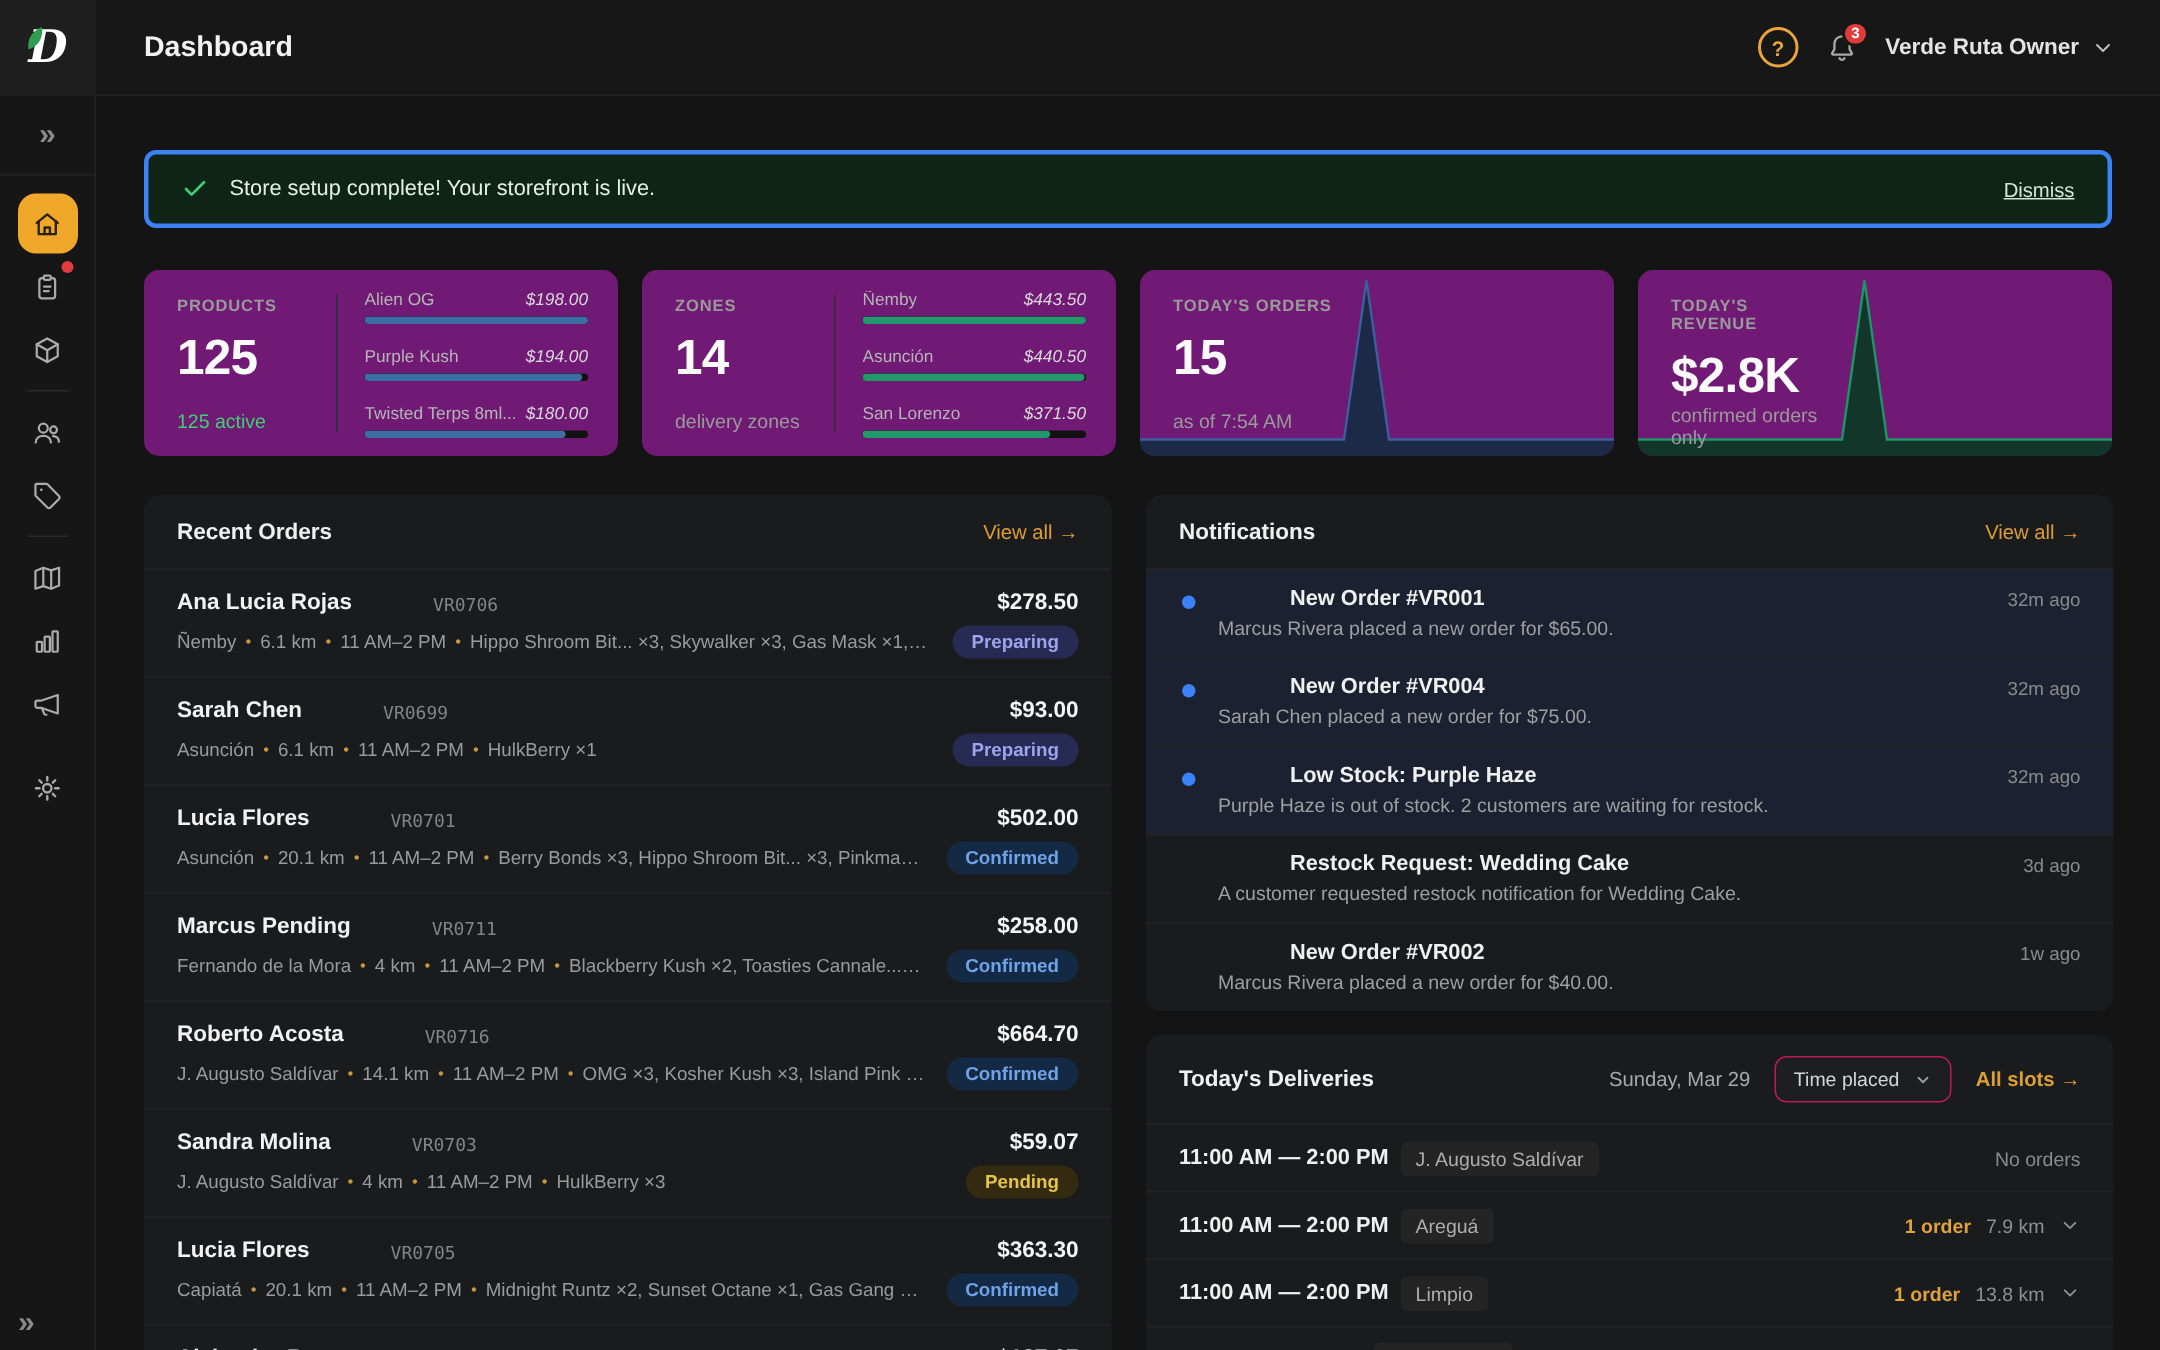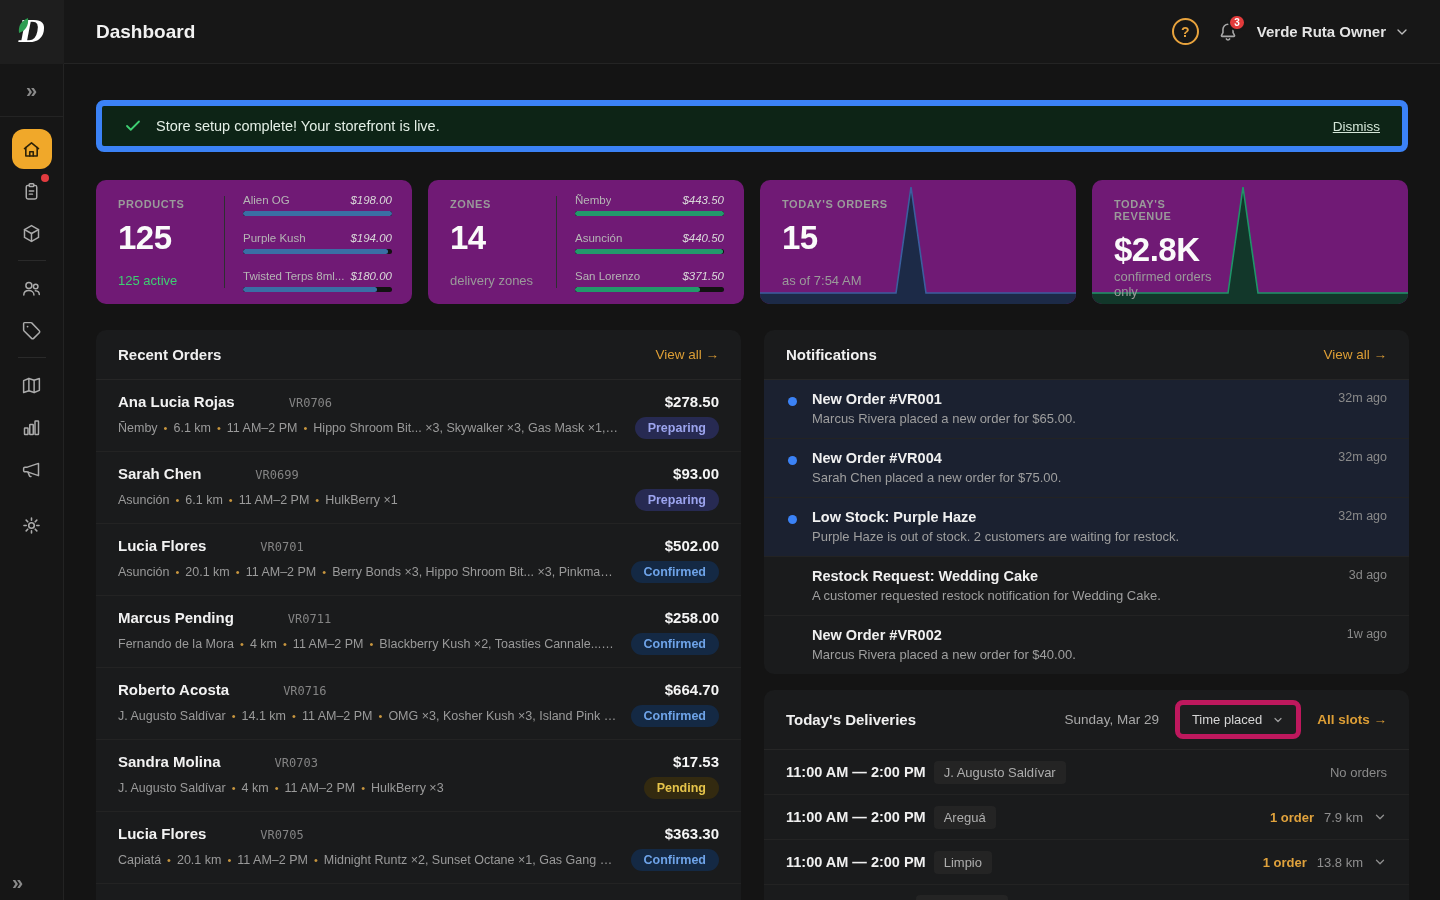--- a/index.html
+++ b/index.html
@@ -34,21 +34,21 @@
   .side-expand { margin-top:6px; margin-bottom:0; color:#8a8a8a; font-size:20px; font-weight:700; }
   .side-sep-top { width:64px; border-bottom:1px solid #232323; margin:6px 0 12px; }
   .side-btn.active { background:#f0a82a; color:#2b2108; }
   .side-div { width:28px; border-bottom:1px solid #2a2a2a; margin:7px 0; flex:none; }
   .red-dot { position:absolute; top:3px; right:3px; width:8px; height:8px; border-radius:50%; background:#e23b3f; }
   .side-bottom { position:absolute; bottom:6px; left:12px; color:#8a8a8a; font-size:20px; font-weight:700; }
   .gap-pre-gear { margin-top:16px !important; }
 
   
   .banner { position:absolute; left:96px; top:100px; width:1312px; height:52px; background:#0d2416;
-    border:6px solid #3b82f6; border-radius:8px; display:flex; align-items:center; padding:0 22px; }
+    border:3px solid #3b82f6; border-radius:8px; display:flex; align-items:center; padding:0 22px; }
   .banner-text { margin-left:14px; font-size:14.5px; color:#e4efe6; }
   .banner-dismiss { margin-left:auto; font-size:13.5px; color:#d4e6d8; text-decoration:underline; cursor:pointer; }
 
   
   .cards { position:absolute; left:96px; top:180px; width:1312px; height:124px; display:flex; gap:16px; }
   .card { flex:1; background:#701a75; border-radius:10px; position:relative; overflow:hidden; display:flex; }
   .card-main { padding:18px 0 16px 22px; width:128px; flex:none; display:flex; flex-direction:column; position:relative; z-index:2; }
   .card-label { font-size:11px; font-weight:700; letter-spacing:.6px; color:#9a9a9a; }
   .card-value { font-size:33px; font-weight:800; color:#fafafa; margin-top:9px; letter-spacing:-.5px; }
   .card-sub { margin-top:auto; font-size:13px; color:#9a9a9a; }
@@ -85,31 +85,31 @@
   .badge:empty { display:none; }
   .b-preparing { background:#272a52; color:#9ca4ee; }
   .b-confirmed { background:#142944; color:#6ea3e8; }
   .b-pending  { background:#332a10; color:#e6c44a; }
 
   
   #notif-panel { left:764px; top:330px; width:645px; height:344px; }
   .notif-item { position:relative; padding:11px 22px 11px 48px; border-bottom:1px solid #232323; height:59px; cursor:pointer; }
   .notif-item.unread { background:#1b2130; }
   .n-dot { position:absolute; left:24px; top:17px; width:9px; height:9px; border-radius:50%; background:#3b82f6; }
-  .n-line1 { display:flex; align-items:flex-start; }
+  .n-line1 { display:flex; align-items:flex-end;margin-left:48px; }
   .n-title { font-size:14.5px; font-weight:700; color:#f0f0f0; }
   .n-time { margin-left:auto; font-size:12.5px; color:#8a8a8a; }
   .n-desc { margin-top:4px; font-size:13px; color:#9f9f9f; }
 
   
   #deliv-panel { left:764px; top:690px; width:645px; height:240px; }
   #deliv-panel .panel-head { height:60px; }
   .dh-right { margin-left:auto; display:flex; align-items:center; gap:16px; }
   .dh-date { font-size:13.5px; color:#a8a8a8; }
-  .dh-select { display:flex; align-items:center; gap:10px; border:5px solid #be185d; border-radius:8px;
+  .dh-select { display:flex; align-items:center; gap:10px; border:1px solid #be185d; border-radius:8px;
     padding:7px 12px; font-size:13px; color:#d6d6d6; cursor:pointer; background:#1d1e1f; }
   .dh-all { font-size:13.5px; font-weight:600; color:#dd9e35; cursor:pointer; }
   .slot-row { height:45px; padding:0 22px; display:flex; align-items:center; border-bottom:1px solid #232323; cursor:pointer; }
   .slot-time { font-size:14.5px; font-weight:700; color:#f0f0f0; min-width:122px; }
   .slot-chip { margin-left:8px; background:#242424; color:#adadad; font-size:13px; padding:4px 10px; border-radius:4px; }
   .chip-ghost { width:92px; height:24px; }
   .slot-right { margin-left:auto; display:flex; align-items:center; gap:10px; }
   .slot-noorders { font-size:13px; color:#8a8a8a; }
   .slot-count { font-size:13px; font-weight:700; color:#e0a23c; }
   .slot-dist { font-size:13px; color:#8f8f8f; }
@@ -436,21 +436,21 @@
           <span class="m-items">OMG ×3, Kosher Kush ×3, Island Pink ×3, ...</span>
         </span>
         <span class="badge b-confirmed">Confirmed</span>
       </div>
   </div>
 
   <div class="order-row">
     <div class="o-line1">
         <span class="o-name">Sandra Molina</span>
         <span class="o-id">VR0703</span>
-        <span class="o-price">$17.53</span>
+        <span class="o-price">$59.07</span>
       </div>
     <div class="o-line2">
         <span class="o-meta">
           <span>J. Augusto Saldívar</span>
           <span class="m-dot">•</span>
           <span>4 km</span>
           <span class="m-dot">•</span>
           <span>11 AM–2 PM</span>
           <span class="m-dot">•</span>
           <span class="m-items">HulkBerry ×3</span>

